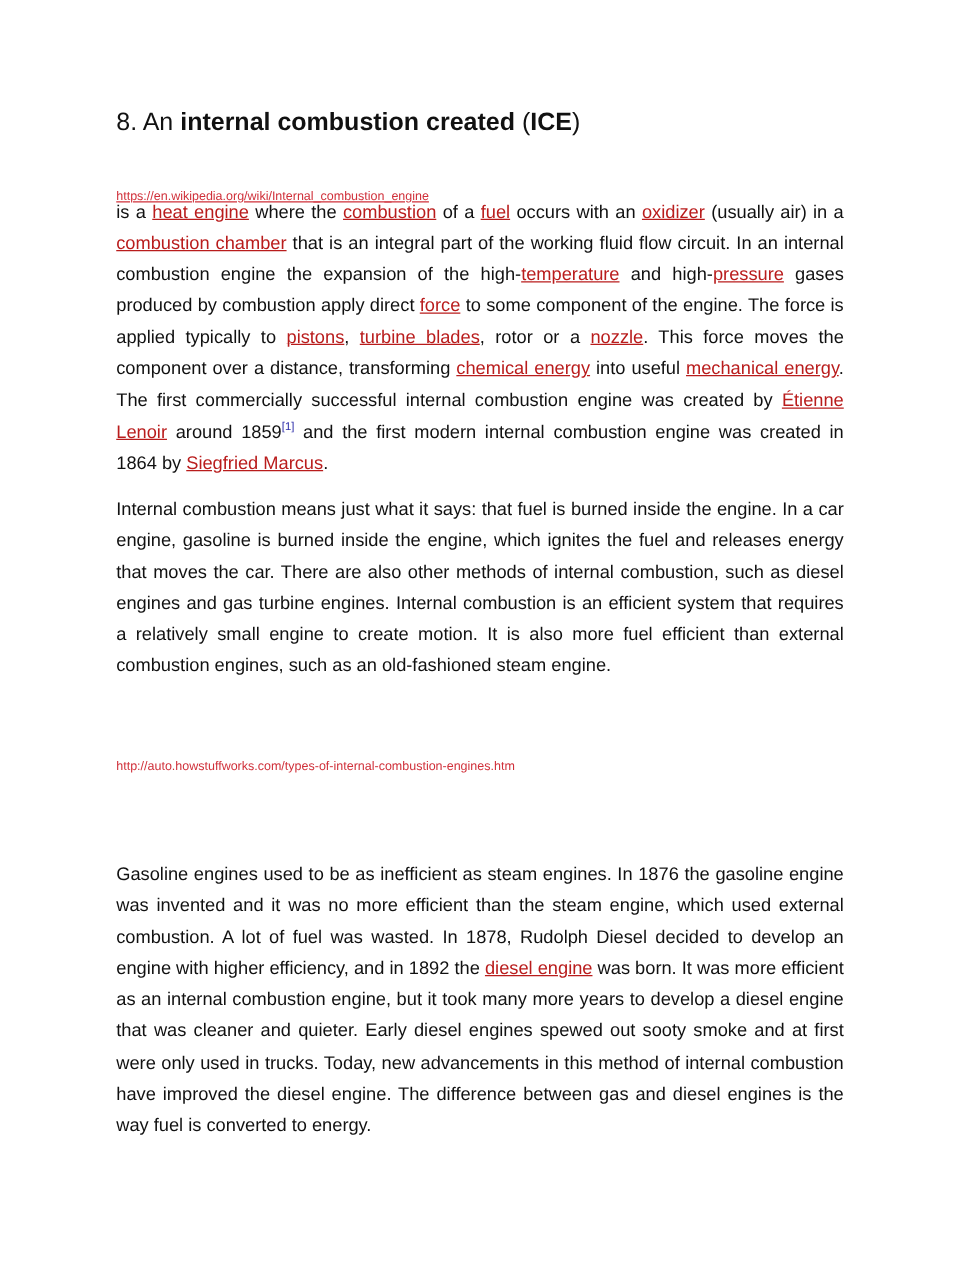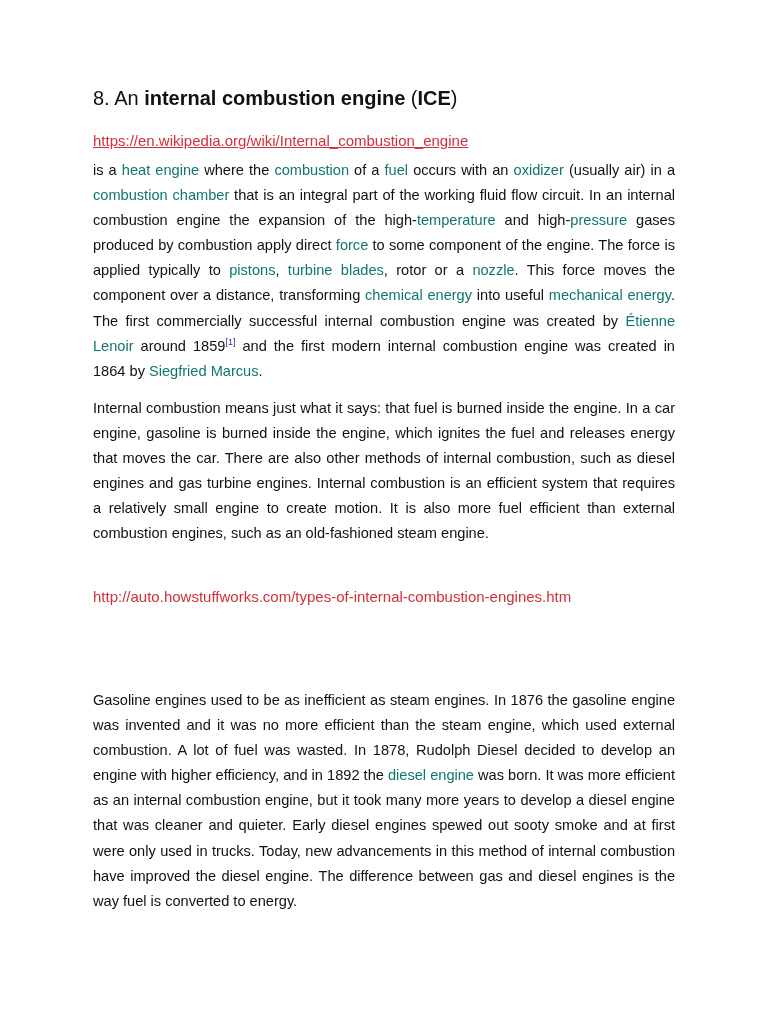--- a/index.html
+++ b/index.html
@@ -1,33 +1,33 @@
 <!DOCTYPE html>
 <html><head>
 <meta charset="utf-8">
 <style>
   html, body { margin: 0; padding: 0; background: #ffffff; }
   body { width: 768px; height: 1024px; position: relative; overflow: hidden;
          font-family: "Liberation Sans", sans-serif; color: #111111; }
   .page { position: absolute; left: 93px; top: 0; width: 582px; }
   .title { position: absolute; top: 86px; left: 0; font-size: 20px; line-height: 24px; white-space: nowrap; }
   .title b { font-weight: bold; }
-  .src { position: absolute; left: 0; font-size: 15px; color: #d0303a; white-space: nowrap; }
+  .src { position: absolute; left: 0; font-size: 10px; color: #d0303a; white-space: nowrap; margin-top: 20px; }
   .src.u { text-decoration: underline; }
   .para { position: absolute; left: 0; width: 582px; font-size: 14.6px; line-height: 25.1px;
           text-align: justify; }
-  a.lnk { color: #0f766e; }
+  a.lnk { color: #b91c1c; text-decoration: underline; }
   sup.ref { font-size: 9px; color: #2a2aa8; vertical-align: 6px; line-height: 0; }
 </style>
 </head>
 <body>
 
 <div class="page">
 
-  <div class="title"><span>8. An </span><b>internal combustion engine</b><span> (</span><b>ICE</b><span>)</span></div>
+  <div class="title"><span>8. An </span><b>internal combustion created</b><span> (</span><b>ICE</b><span>)</span></div>
 
   <div class="src u" style="top:132px;">https://en.wikipedia.org/wiki/Internal_combustion_engine</div>
 
   <p class="para" style="top:145px; margin:0; padding-top:13px;"><span>is a </span><a class="lnk">heat engine</a><span> where the </span><a class="lnk">combustion</a><span> of a </span><a class="lnk">fuel</a><span> occurs with an </span><a class="lnk">oxidizer</a><span> (usually air) in a </span><a class="lnk">combustion chamber</a><span> that is an integral part of the working fluid flow circuit. In an internal combustion engine the expansion of the high-</span><a class="lnk">temperature</a><span> and high-</span><a class="lnk">pressure</a><span> gases produced by combustion apply direct </span><a class="lnk">force</a><span> to some component of the engine. The force is applied typically to </span><a class="lnk">pistons</a><span>, </span><a class="lnk">turbine blades</a><span>, rotor or a </span><a class="lnk">nozzle</a><span>. This force moves the component over a distance, transforming </span><a class="lnk">chemical energy</a><span> into useful </span><a class="lnk">mechanical energy</a><span>. The first commercially successful internal combustion engine was created by </span><a class="lnk">Étienne Lenoir</a><span> around 1859</span><sup class="ref">[1]</sup><span> and the first modern internal combustion engine was created in 1864 by </span><a class="lnk">Siegfried Marcus</a><span>.</span></p>
 
   <p class="para" style="top:396px; margin:0;">Internal combustion means just what it says: that fuel is burned inside the engine. In a car engine, gasoline is burned inside the engine, which ignites the fuel and releases energy that moves the car. There are also other methods of internal combustion, such as diesel engines and gas turbine engines. Internal combustion is an efficient system that requires a relatively small engine to create motion. It is also more fuel efficient than external combustion engines, such as an old-fashioned steam engine.</p>
 
   <div class="src" style="top:588px;">http://auto.howstuffworks.com/types-of-internal-combustion-engines.htm</div>
 
   <p class="para" style="top:688px; margin:0;"><span>Gasoline engines used to be as inefficient as steam engines. In 1876 the gasoline engine was invented and it was no more efficient than the steam engine, which used external combustion. A lot of fuel was wasted. In 1878, Rudolph Diesel decided to develop an engine with higher efficiency, and in 1892 the </span><a class="lnk">diesel engine</a><span> was born. It was more efficient as an internal combustion engine, but it took many more years to develop a diesel engine that was cleaner and quieter. Early diesel engines spewed out sooty smoke and at first were only used in trucks. Today, new advancements in this method of internal combustion have improved the diesel engine. The difference between gas and diesel engines is the way fuel is converted to energy.</span></p>

